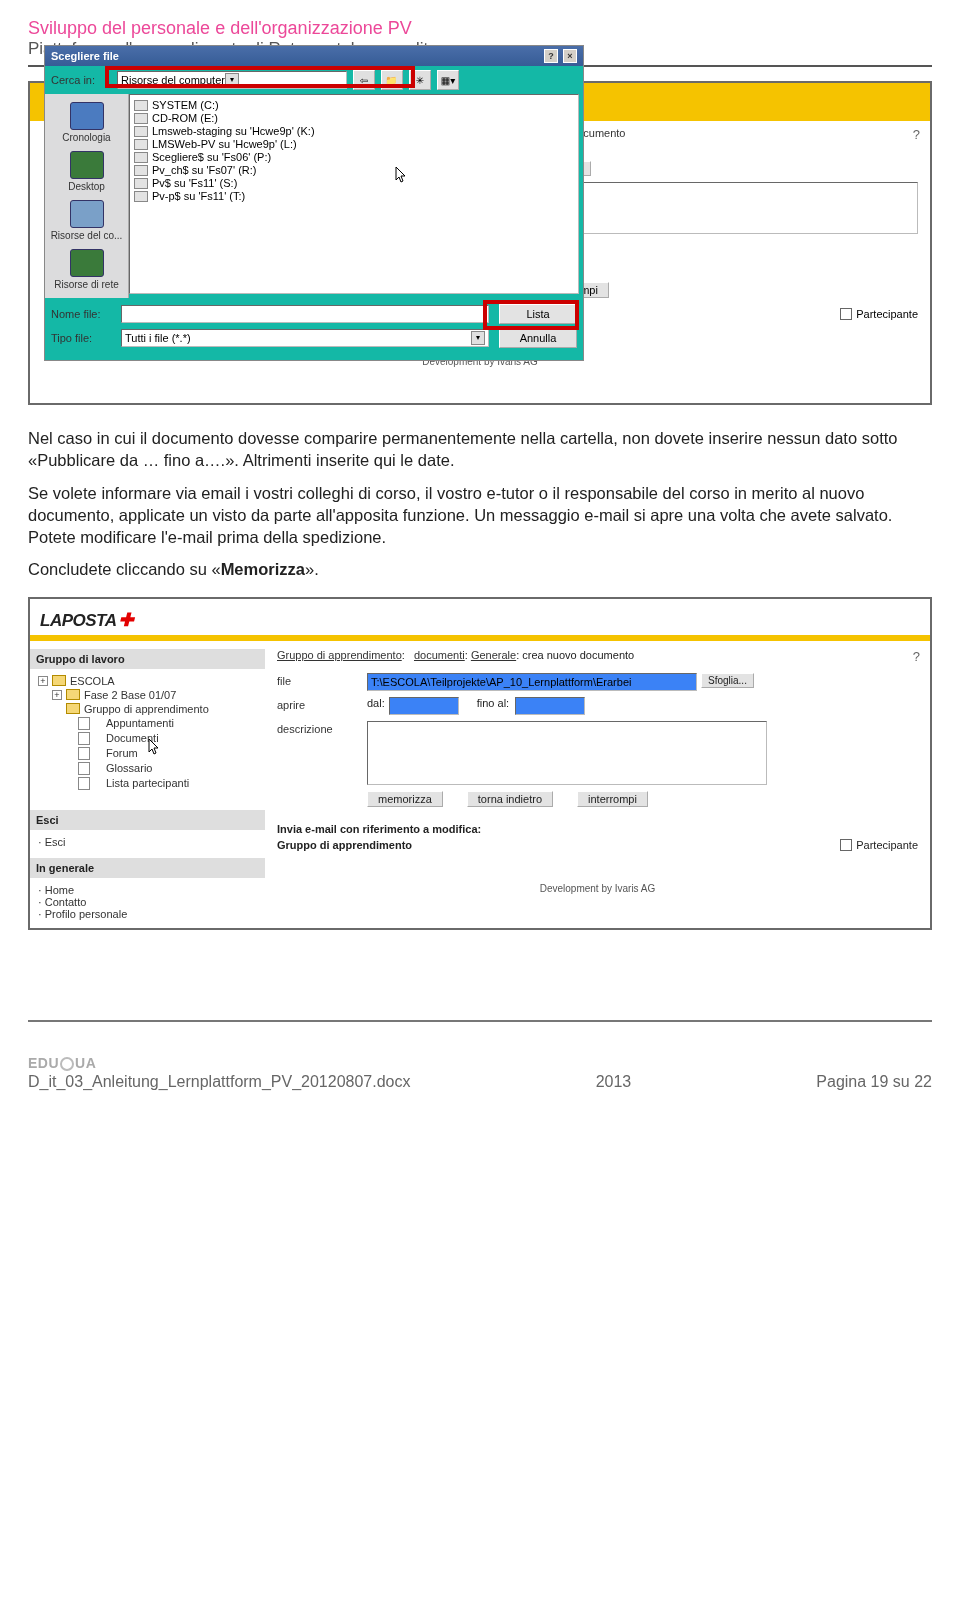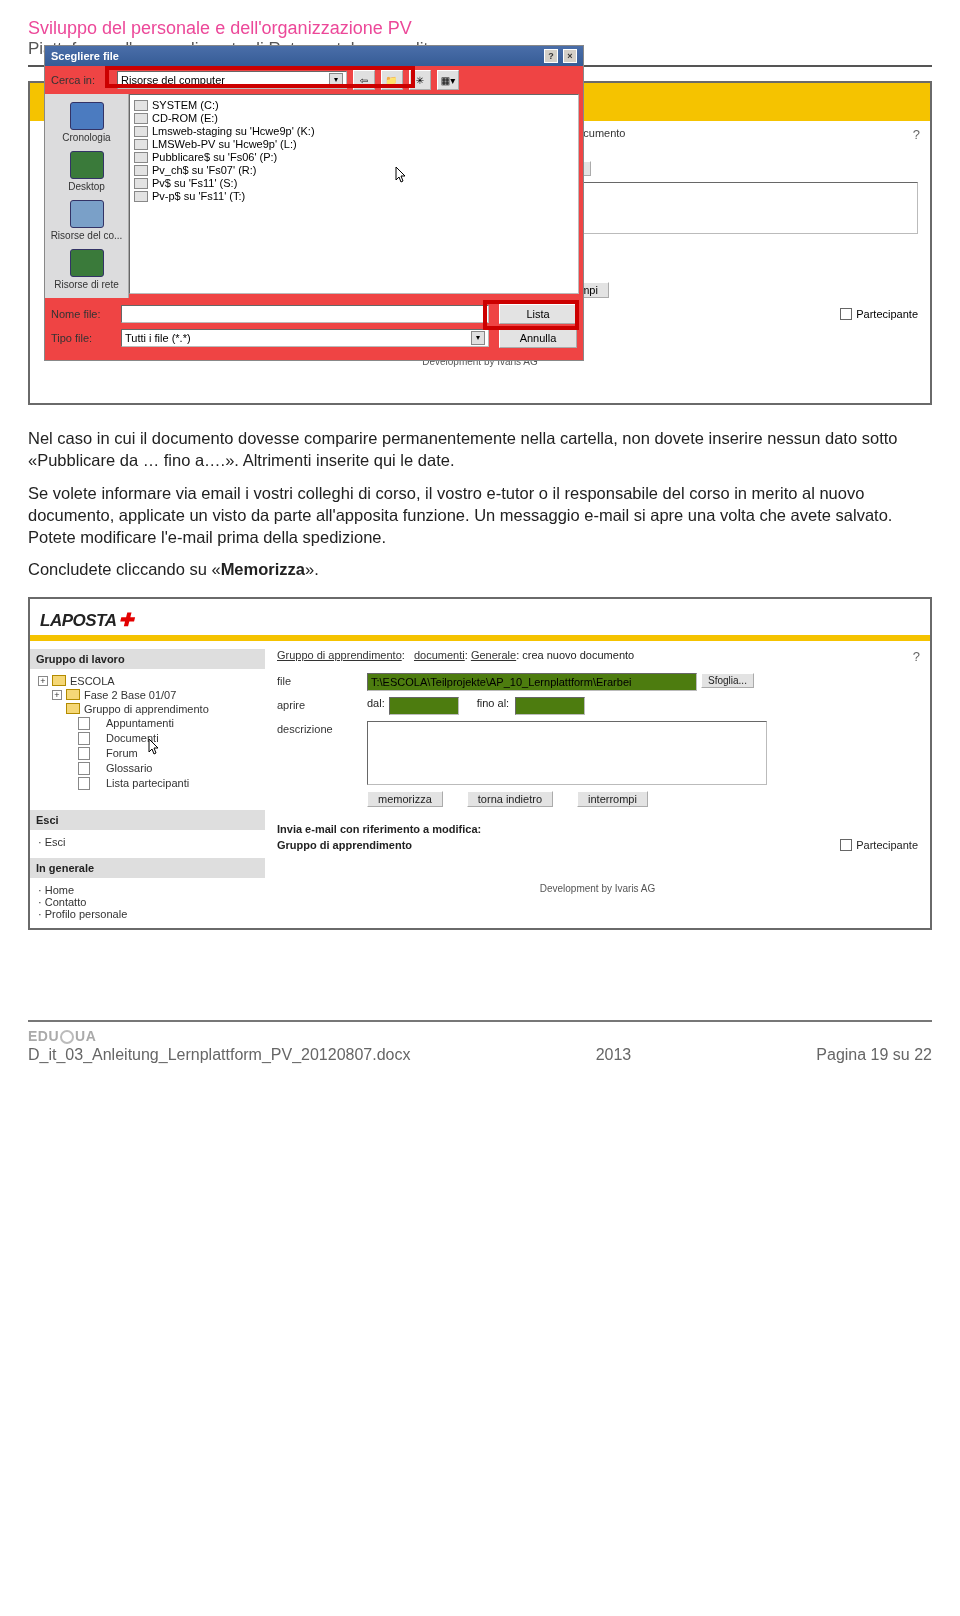--- a/index.html
+++ b/index.html
@@ -8,27 +8,27 @@
   .hdr { border-bottom: 2px solid #555; padding-bottom: 6px; margin-bottom: 14px; }
   .hdr .l1 { font-size: 18px; color: #ec4899; font-weight: 400; }
   .hdr .l2 { font-size: 17px; color: #555; font-weight: 400; }
 
   
   .shot { border: 2px solid #6a6a6a; background: #fff; margin-bottom: 22px; }
   .accent { height: 38px; background: #f5c300; }
   .shot-inner { position: relative; font-family: Tahoma, Arial, sans-serif; font-size: 11px; color: #000; }
 
   
-  .filewin { position: relative; background: #ef4444; border: 1px solid #888; width: 540px; margin-top: -38px; }
+  .filewin { position: relative; background: #14b8a6; border: 1px solid #888; width: 540px; margin-top: -38px; }
   .fw-title { background: linear-gradient(#4a6ea9, #365c96); color: #fff; padding: 3px 6px; font-weight: bold; font-size: 11px; display:flex; justify-content:space-between; align-items:center; }
   .fw-title .icons span { display:inline-block; width:14px; height:14px; background:#d4d0c8; border:1px solid #fff; margin-left:2px; text-align:center; line-height:12px; font-size:9px; color:#333; }
   .fw-row { display:flex; align-items:center; padding:4px 6px; gap:6px; }
   .fw-row .lbl { width: 60px; color:#333; }
   .combo, .tbox { background:#fff; border:1px inset #bbb; height:18px; padding:1px 3px; font-size:11px; }
-  .combo { width: 230px; display:flex; justify-content:space-between; align-items:center; }
+  .combo { width: 230px; display:flex; justify-content:flex-start; align-items:center; }
   .combo .dd { width:14px; height:14px; background:#e0e0e0; border:1px solid #888; text-align:center; line-height:12px; font-size:8px; }
   .tbtn { width:22px; height:20px; background:#e0e0e0; border:1px outset #fff; display:inline-flex; align-items:center; justify-content:center; font-size:10px; }
   .fw-body { display:flex; }
   .fw-places { width:84px; background:#dcdcdd; border-right:1px solid #aaa; padding:4px 0; }
   .plc { text-align:center; padding:4px 0; font-size:10px; color:#333; }
   .plc .pic { width:34px; height:28px; margin:0 auto 2px; background:#4b7bc0; border:1px solid #336; border-radius:3px; }
   .fw-list { flex:1; background:#fff; border:1px inset #bbb; margin:0 4px 4px 0; padding:3px 4px; min-height:130px; }
   .drive { display:flex; align-items:center; gap:4px; margin:1px 0; font-size:11px; }
   .drive .dic { width:14px; height:11px; background:#e3e3e3; border:1px solid #888; }
   .fw-foot { padding:2px 6px 8px; }
@@ -70,37 +70,37 @@
   .tree .pg { width:12px; height:13px; background:#fff; border:1px solid #888; }
   .tree .in1 { margin-left:14px; } .tree .in2 { margin-left:28px; } .tree .in3 { margin-left:40px;gap:16px; }
   .s2-left a { color:#333; text-decoration:none; }
   .dotlink::before { content:"· "; }
 
   .s2-main { flex:1; padding:8px 12px; }
   .bc a { color:#333; text-decoration:underline; }
   .frm { margin-top:12px; }
   .frow { display:flex; align-items:flex-start; margin:6px 0; }
   .frow .flbl { width:90px; font-size:11px; color:#333; padding-top:2px; }
-  .fin { border:1px inset #bbb; background:#4d7c0f; height:18px; font-size:11px; padding:1px 3px; }
+  .fin { border:1px inset #bbb; background:#3b82f6; height:18px; font-size:11px; padding:1px 3px; }
   .fin.long { width:330px; }
   .fin.sh { width:70px; }
   .fta { border:1px inset #bbb; background:#fff; width:400px; height:64px; }
   .cmdrow { margin-left:90px; }
   .cmdrow .chip { margin-right:24px; }
   .sub { margin-top:16px; }
   .sub .t { font-weight:bold; font-size:11px; }
   .sub .row { display:flex; margin-top:4px; }
   .sub .row .l { font-weight:bold; font-size:11px; }
   .sub .row .r { margin-left:auto; font-size:11px; display:flex; align-items:center; gap:4px; }
   .ck { width:12px; height:12px; border:1px solid #666; background:#fff; }
   .dev2 { text-align:center; font-size:10px; color:#555; padding:32px 0 0; }
 
   
   .ftr { border-top:2px solid #777; margin-top:90px; padding-top:6px; display:flex; align-items:center; font-size:12px; color:#666; }
-  .ftr .edu { font-weight:bold; color:#aaa; font-size:14px; letter-spacing:0.5px; }
+  .ftr .edu { font-weight:bold; color:#aaa; font-size:14px; letter-spacing:0.5px;margin-top:27px; }
   .ftr .edu .q { display:inline-block; width:14px; height:14px; border:2px solid #bbb; border-radius:50%; vertical-align:middle; margin:0 1px; position:relative; }
 
   .cursor { position:absolute; width:14px; height:18px; }
   .cursor svg { width:14px; height:18px; }
 </style>
 </head>
 <body>
 
 <div class="page">
   <div class="hdr">
@@ -176,21 +176,21 @@
             <div class="drive">
                 <span class="dic"></span>
                 <span>Lmsweb-staging su 'Hcwe9p' (K:)</span>
               </div>
             <div class="drive">
                 <span class="dic"></span>
                 <span>LMSWeb-PV su 'Hcwe9p' (L:)</span>
               </div>
             <div class="drive">
                 <span class="dic"></span>
-                <span>Pubblicare$ su 'Fs06' (P:)</span>
+                <span>Scegliere$ su 'Fs06' (P:)</span>
               </div>
             <div class="drive">
                 <span class="dic"></span>
                 <span>Pv_ch$ su 'Fs07' (R:)</span>
               </div>
             <div class="drive">
                 <span class="dic"></span>
                 <span>Pv$ su 'Fs11' (S:)</span>
               </div>
             <div class="drive">

